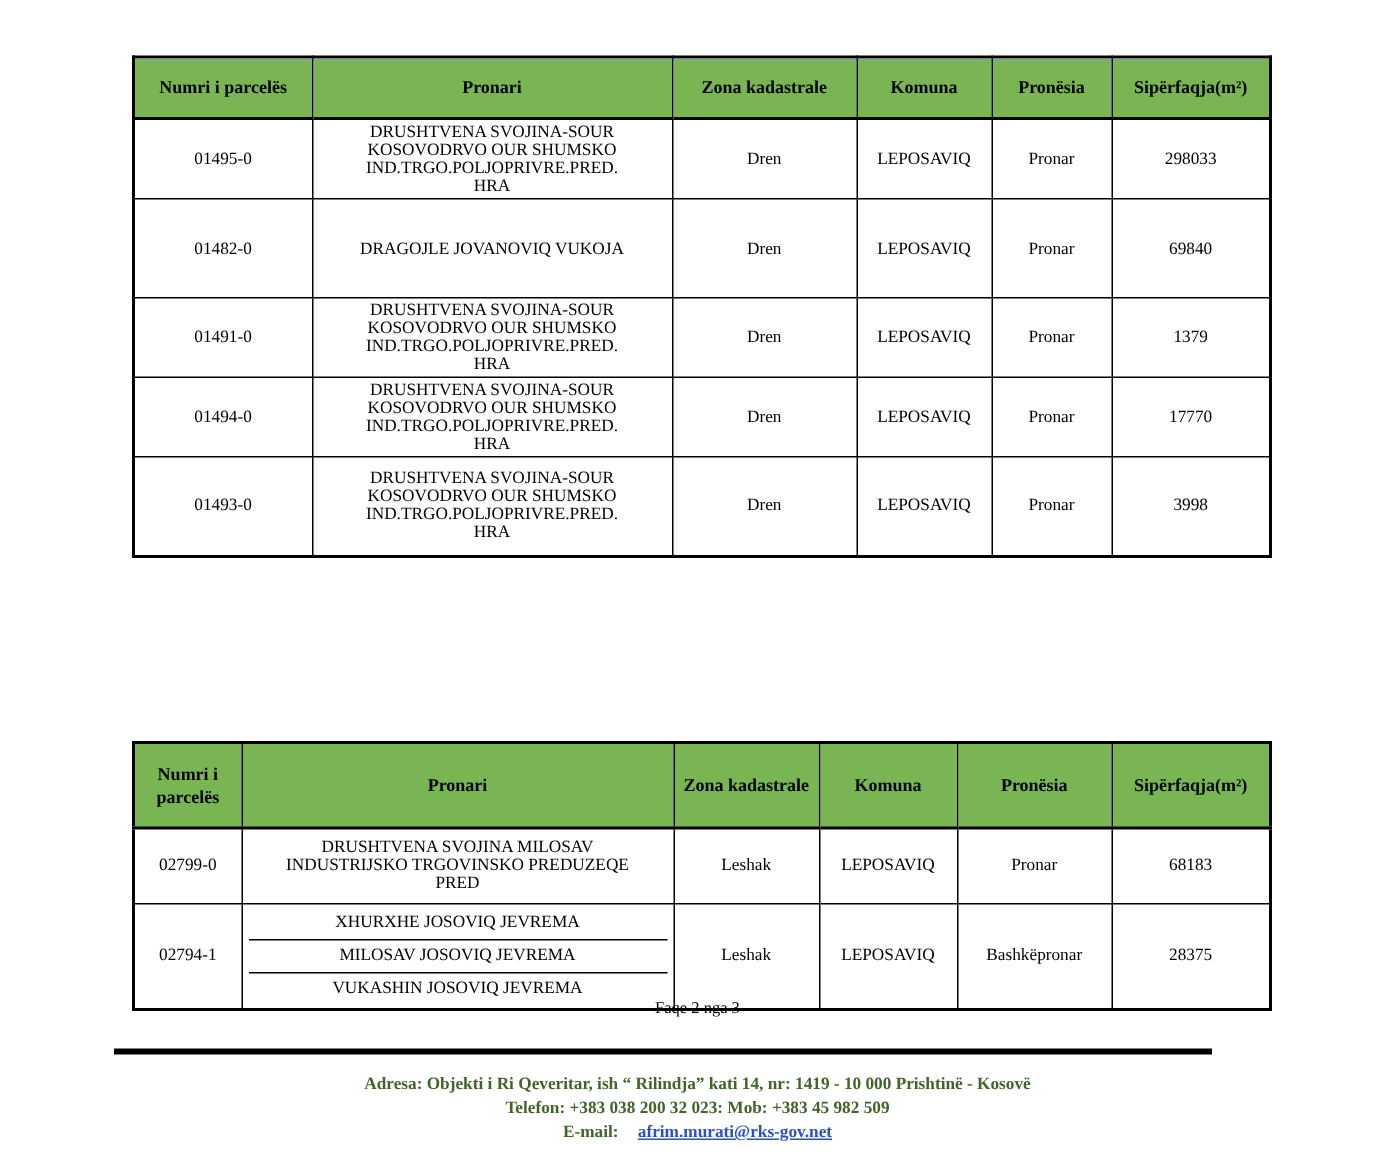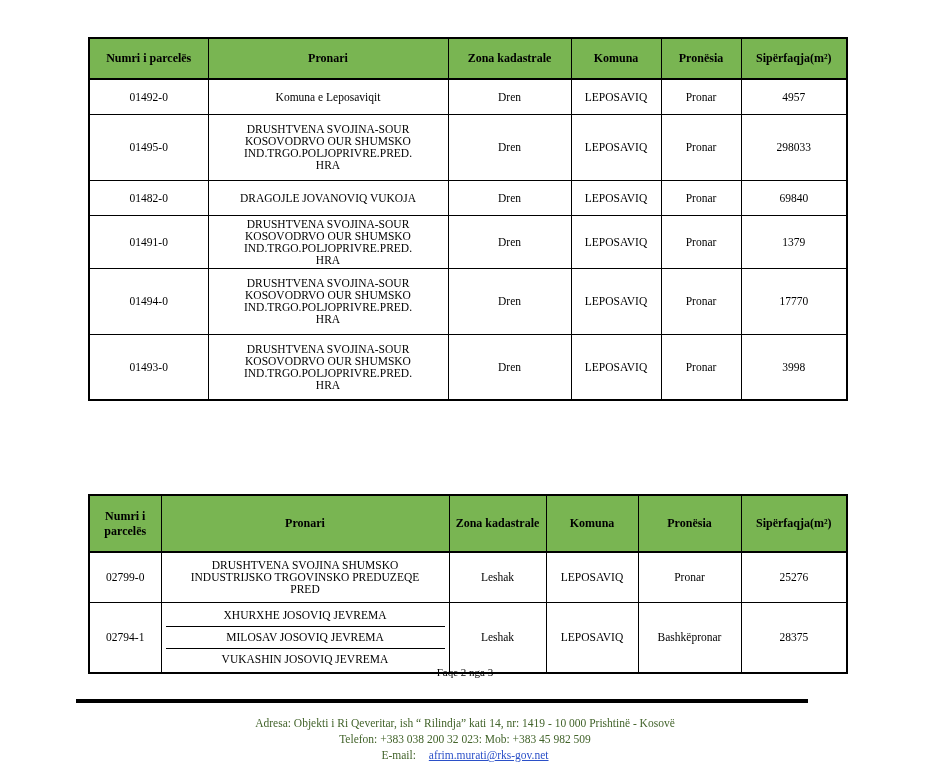--- a/index.html
+++ b/index.html
@@ -65,20 +65,21 @@
   }
   .footer-rule {
     position:absolute; top:683px; left:76px;
     width:732px; height:4px; background:#000;
   }
   .footer {
     position:absolute; top:699px; left:0; width:930px;
     text-align:center;
     font-size:11.5px; line-height:16px;
     color:#42632a;
+    font-weight:bold;
   }
   .footer a.email-link {
     color:#2b50c8;
     text-decoration:underline;
     cursor:pointer;
     padding-left:10px;
   }
 </style>
 </head>
 <body>
@@ -99,30 +100,20 @@
           <th>Numri i parcelës</th>
           <th>Pronari</th>
           <th>Zona kadastrale</th>
           <th>Komuna</th>
           <th>Pronësia</th>
           <th>Sipërfaqja(m²)</th>
         </tr>
       </thead>
     <tbody>
         <tr>
-          <td>01492-0</td>
-          <td>
-            <div>Komuna e Leposaviqit</div>
-          </td>
-          <td>Dren</td>
-          <td>LEPOSAVIQ</td>
-          <td>Pronar</td>
-          <td>4957</td>
-        </tr>
-        <tr>
           <td>01495-0</td>
           <td>
             <div>DRUSHTVENA SVOJINA-SOUR</div>
             <div>KOSOVODRVO  OUR SHUMSKO</div>
             <div>IND.TRGO.POLJOPRIVRE.PRED.</div>
             <div>HRA</div>
           </td>
           <td>Dren</td>
           <td>LEPOSAVIQ</td>
           <td>Pronar</td>
@@ -196,28 +187,28 @@
           <th>Zona kadastrale</th>
           <th>Komuna</th>
           <th>Pronësia</th>
           <th>Sipërfaqja(m²)</th>
         </tr>
       </thead>
     <tbody>
         <tr>
           <td>02799-0</td>
           <td>
-            <div>DRUSHTVENA SVOJINA SHUMSKO</div>
+            <div>DRUSHTVENA SVOJINA MILOSAV</div>
             <div>INDUSTRIJSKO TRGOVINSKO PREDUZEQE</div>
             <div>PRED</div>
           </td>
           <td>Leshak</td>
           <td>LEPOSAVIQ</td>
           <td>Pronar</td>
-          <td>25276</td>
+          <td>68183</td>
         </tr>
         <tr>
           <td>02794-1</td>
           <td class="owner-split">
             <div class="owner-subrow">XHURXHE JOSOVIQ JEVREMA</div>
             <div class="owner-subrow">MILOSAV JOSOVIQ JEVREMA</div>
             <div class="owner-subrow">VUKASHIN JOSOVIQ JEVREMA</div>
           </td>
           <td>Leshak</td>
           <td>LEPOSAVIQ</td>

